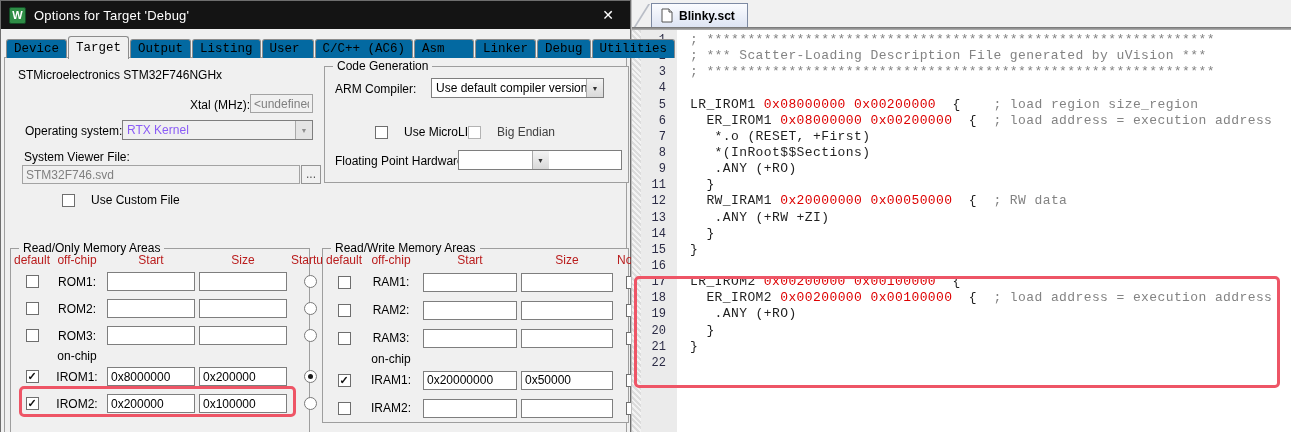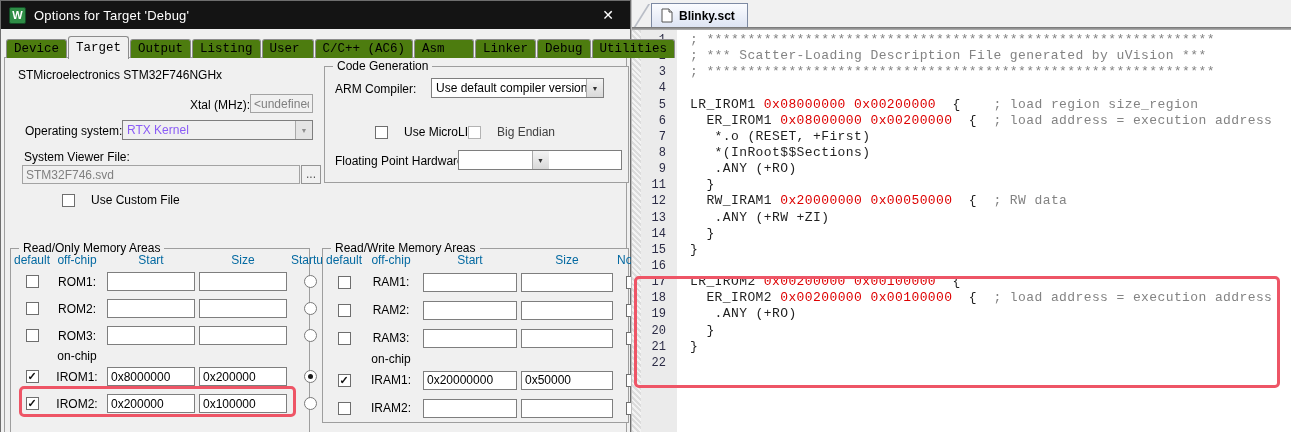--- a/index.html
+++ b/index.html
@@ -8,21 +8,21 @@
   #root { position:relative; width:1291px; height:432px; background:#fff; }
 
   
   .dialog { position:absolute; left:0; top:0; width:631px; height:432px; background:#f0f0f0; border:1px solid #6e6e6e; border-bottom:none; }
   .titlebar { height:28px; background:#141414; display:flex; align-items:center; padding:0 10px 0 8px; gap:8px; }
   .app-icon { width:17px; height:17px; background:#2f8d46; border:1px solid #134d26; color:#fff; font-size:11px; font-weight:bold; display:flex; align-items:center; justify-content:center; border-radius:2px; }
   .title { color:#fff; font-size:13px; letter-spacing:0.2px; }
   .close { margin-left:auto; color:#fff; font-size:14px; padding:2px 6px; cursor:default; }
 
   .dtabs { position:absolute; left:5px; top:33px; height:24px; display:flex; align-items:flex-end; z-index:5; }
-  .dtab { font-family:"Liberation Mono", monospace; font-size:12.5px; color:#000; background:#4d7c0f;
+  .dtab { font-family:"Liberation Mono", monospace; font-size:12.5px; color:#000; background:#0369a1;
           border:1px solid #8c8c8c; border-bottom:none; border-radius:3px 3px 0 0; padding:2px 7px 2px;
           height:19px; margin-right:1px; white-space:nowrap; }
   .dtab:nth-child(5){ min-width:52px; } .dtab:nth-child(7){ min-width:60px; }
   .dtab.active { height:23px; padding-top:4px; margin-bottom:-1px; z-index:6; background:#f0f0f0; position:relative; }
 
   .tab-panel { position:absolute; left:3px; right:3px; top:56px; bottom:0; border:1px solid #9f9f9f; border-bottom:none; background:#f0f0f0; }
 
   .lbl { position:absolute; font-size:12px; color:#000; white-space:nowrap; }
   .field { height:19px; font-size:12px; font-family:"Liberation Sans",sans-serif; border:1px solid #7e7e7e; background:#fff; color:#000; padding:0 3px; }
   .disabled-field { background:#f0f0f0; color:#7f7f7f; border-color:#a3a3a3; }
@@ -41,21 +41,21 @@
   .radio .dot { width:5px; height:5px; border-radius:50%; background:#1a1a1a; }
 
   .btn { position:absolute; font-size:12px; background:#f0f0f0; border:1px solid #949494; color:#555; text-align:center; line-height:17px; }
 
   .groupbox { position:absolute; border:1px solid #9e9e9e; background:#f0f0f0; }
   .groupbox .legend { position:absolute; top:-8px; left:8px; background:#f0f0f0; padding:0 4px; font-size:12px; color:#000; white-space:nowrap; }
 
   .memgrid { display:grid; padding:3px 6px 0 6px; column-gap:4px; align-items:center; justify-items:center; }
   .memgrid.rom { grid-template-columns:30px 52px 88px 88px 1fr; grid-template-rows:16px repeat(3,27px) 14px repeat(2,27px); }
   .memgrid.ram { grid-template-columns:30px 56px 94px 92px 1fr; grid-template-rows:16px repeat(3,28px) 14px repeat(2,28px); }
-  .mh { font-size:12px; color:#0369a1; }
+  .mh { font-size:12px; color:#b91c1c; }
   .mlabel { font-size:12px; color:#000; }
   .onchip { font-size:12px; color:#000; }
   .mfield { width:100%; }
   .mcell { width:100%; display:flex; align-items:center; justify-content:center; }
 
   .hl-box { position:absolute; border:3px solid var(--hl,#ee5566); border-radius:5px; pointer-events:none; z-index:10; }
   .dlg-hl { left:14px; top:328px; width:277px; height:31px; }
 
   
   .editor { position:absolute; left:631px; top:0; width:660px; height:432px; background:#fff; border-left:1px solid #bdbdbd; }

